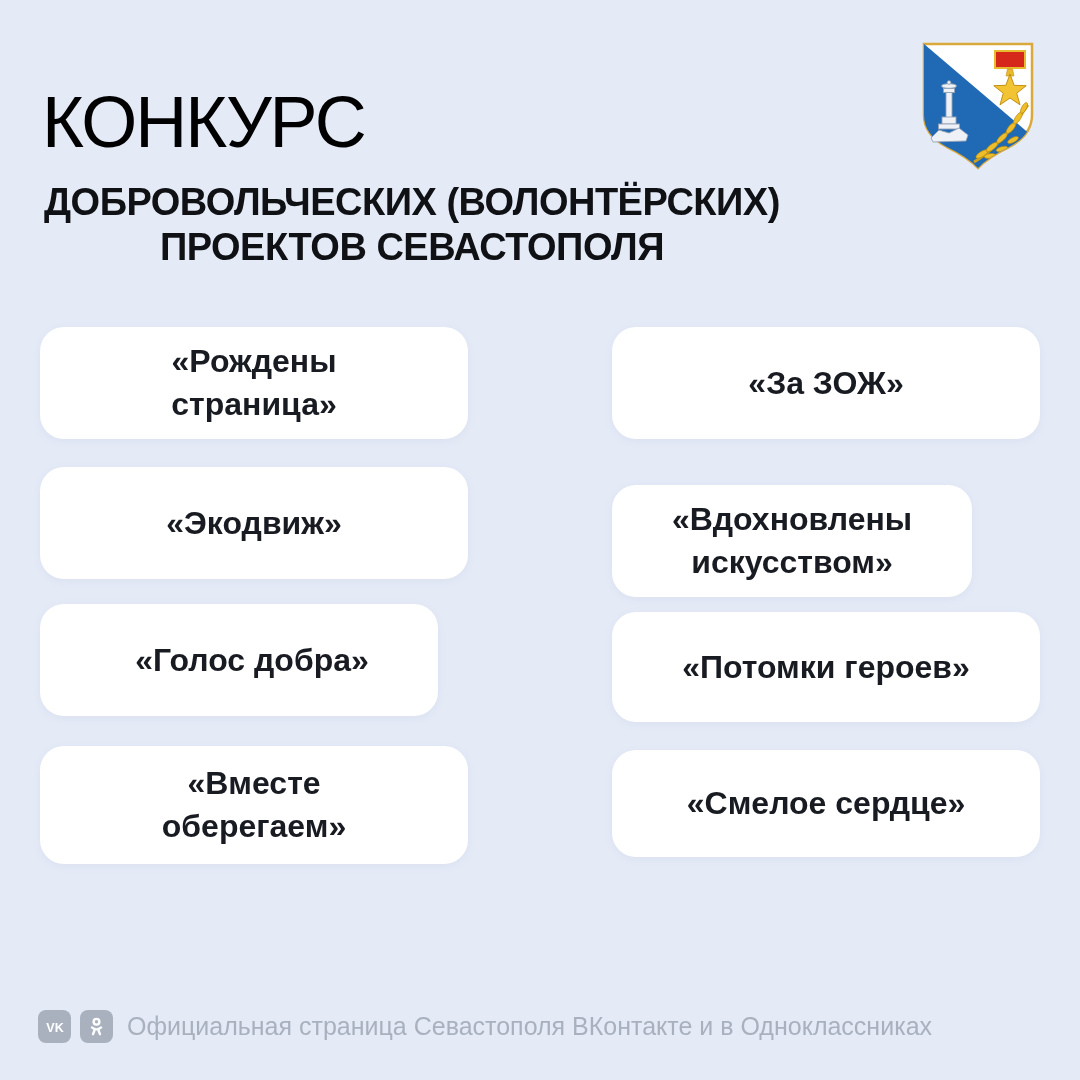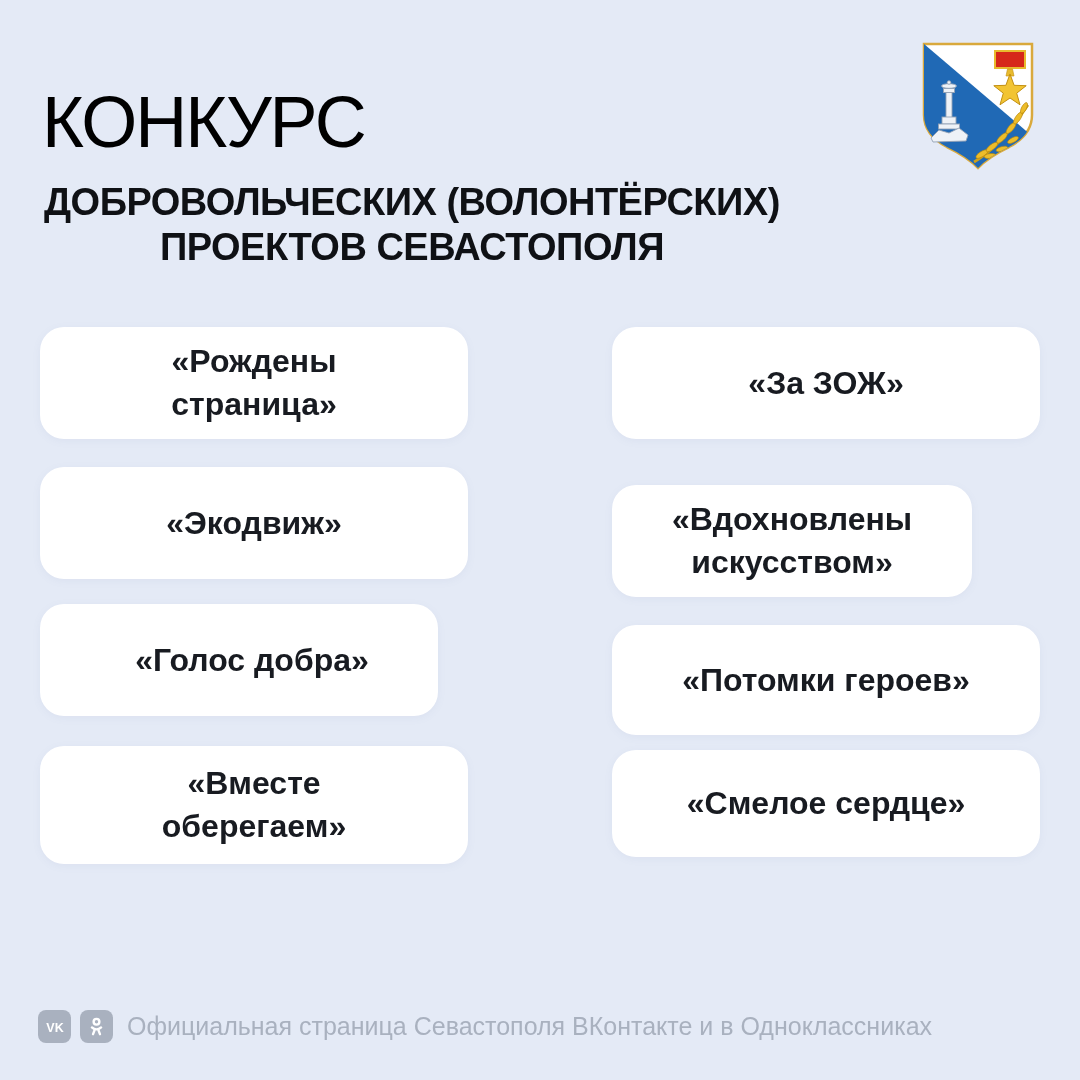--- a/index.html
+++ b/index.html
@@ -114,21 +114,21 @@
   </div>
 
   <div class="card" style="left:612px;top:327px;width:428px;height:112px;">
     <span>«За ЗОЖ»</span>
     <span></span>
   </div>
   <div class="card" style="left:612px;top:485px;width:360px;height:112px;">
     <span>«Вдохновлены</span>
     <span>искусством»</span>
   </div>
-  <div class="card" style="left:612px;top:612px;width:428px;height:110px;margin-top:13px;">
+  <div class="card" style="left:612px;top:612px;width:428px;height:110px;">
     <span>«Потомки героев»</span>
     <span></span>
   </div>
   <div class="card" style="left:612px;top:750px;width:428px;height:107px;">
     <span>«Смелое сердце»</span>
     <span></span>
   </div>
 
   <div class="footer">
     <span class="sicon">

